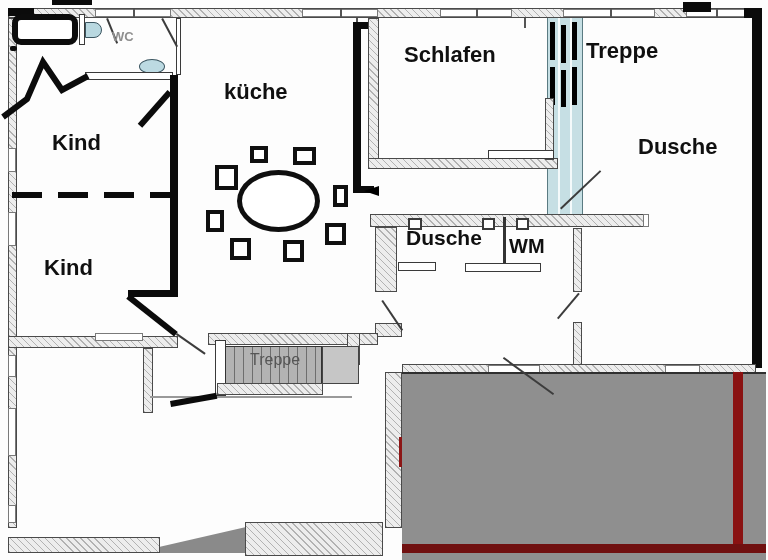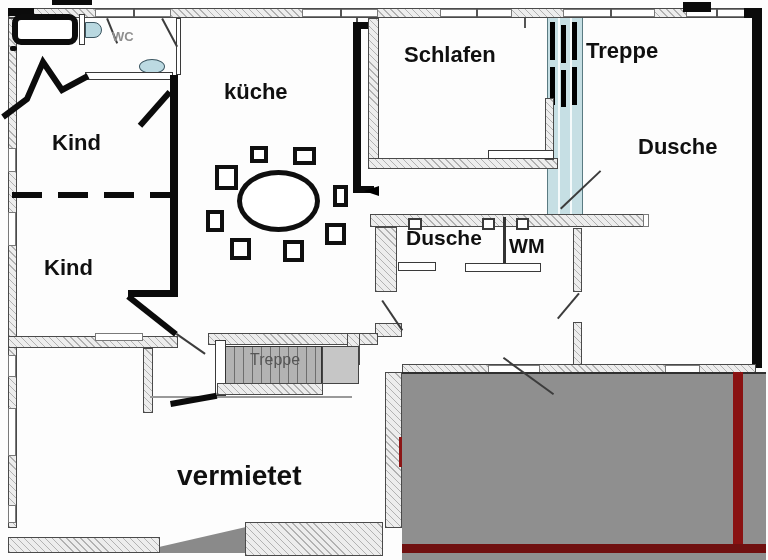--- a/index.html
+++ b/index.html
@@ -141,15 +141,14 @@
   <div class="c lbl" style="left:112px;top:29px;font-size:13px;color:#8f8f8f">WC</div>
   <div class="c lbl" style="left:52px;top:130px;font-size:22px">Kind</div>
   <div class="c lbl" style="left:224px;top:79px;font-size:22px">küche</div>
   <div class="c lbl" style="left:404px;top:42px;font-size:22px">Schlafen</div>
   <div class="c lbl" style="left:586px;top:38px;font-size:22px">Treppe</div>
   <div class="c lbl" style="left:638px;top:134px;font-size:22px">Dusche</div>
   <div class="c lbl" style="left:406px;top:226px;font-size:21px">Dusche</div>
   <div class="c lbl" style="left:509px;top:235px;font-size:20px">WM</div>
   <div class="c lbl" style="left:44px;top:255px;font-size:22px">Kind</div>
   <div class="c" style="left:250px;top:351px;font-size:16px;color:#565656;white-space:nowrap">Treppe</div>
-  <div class="c lbl" style="left:177px;top:460px;font-size:28px">vermietet</div>
 
 </div>
 
 </body></html>

